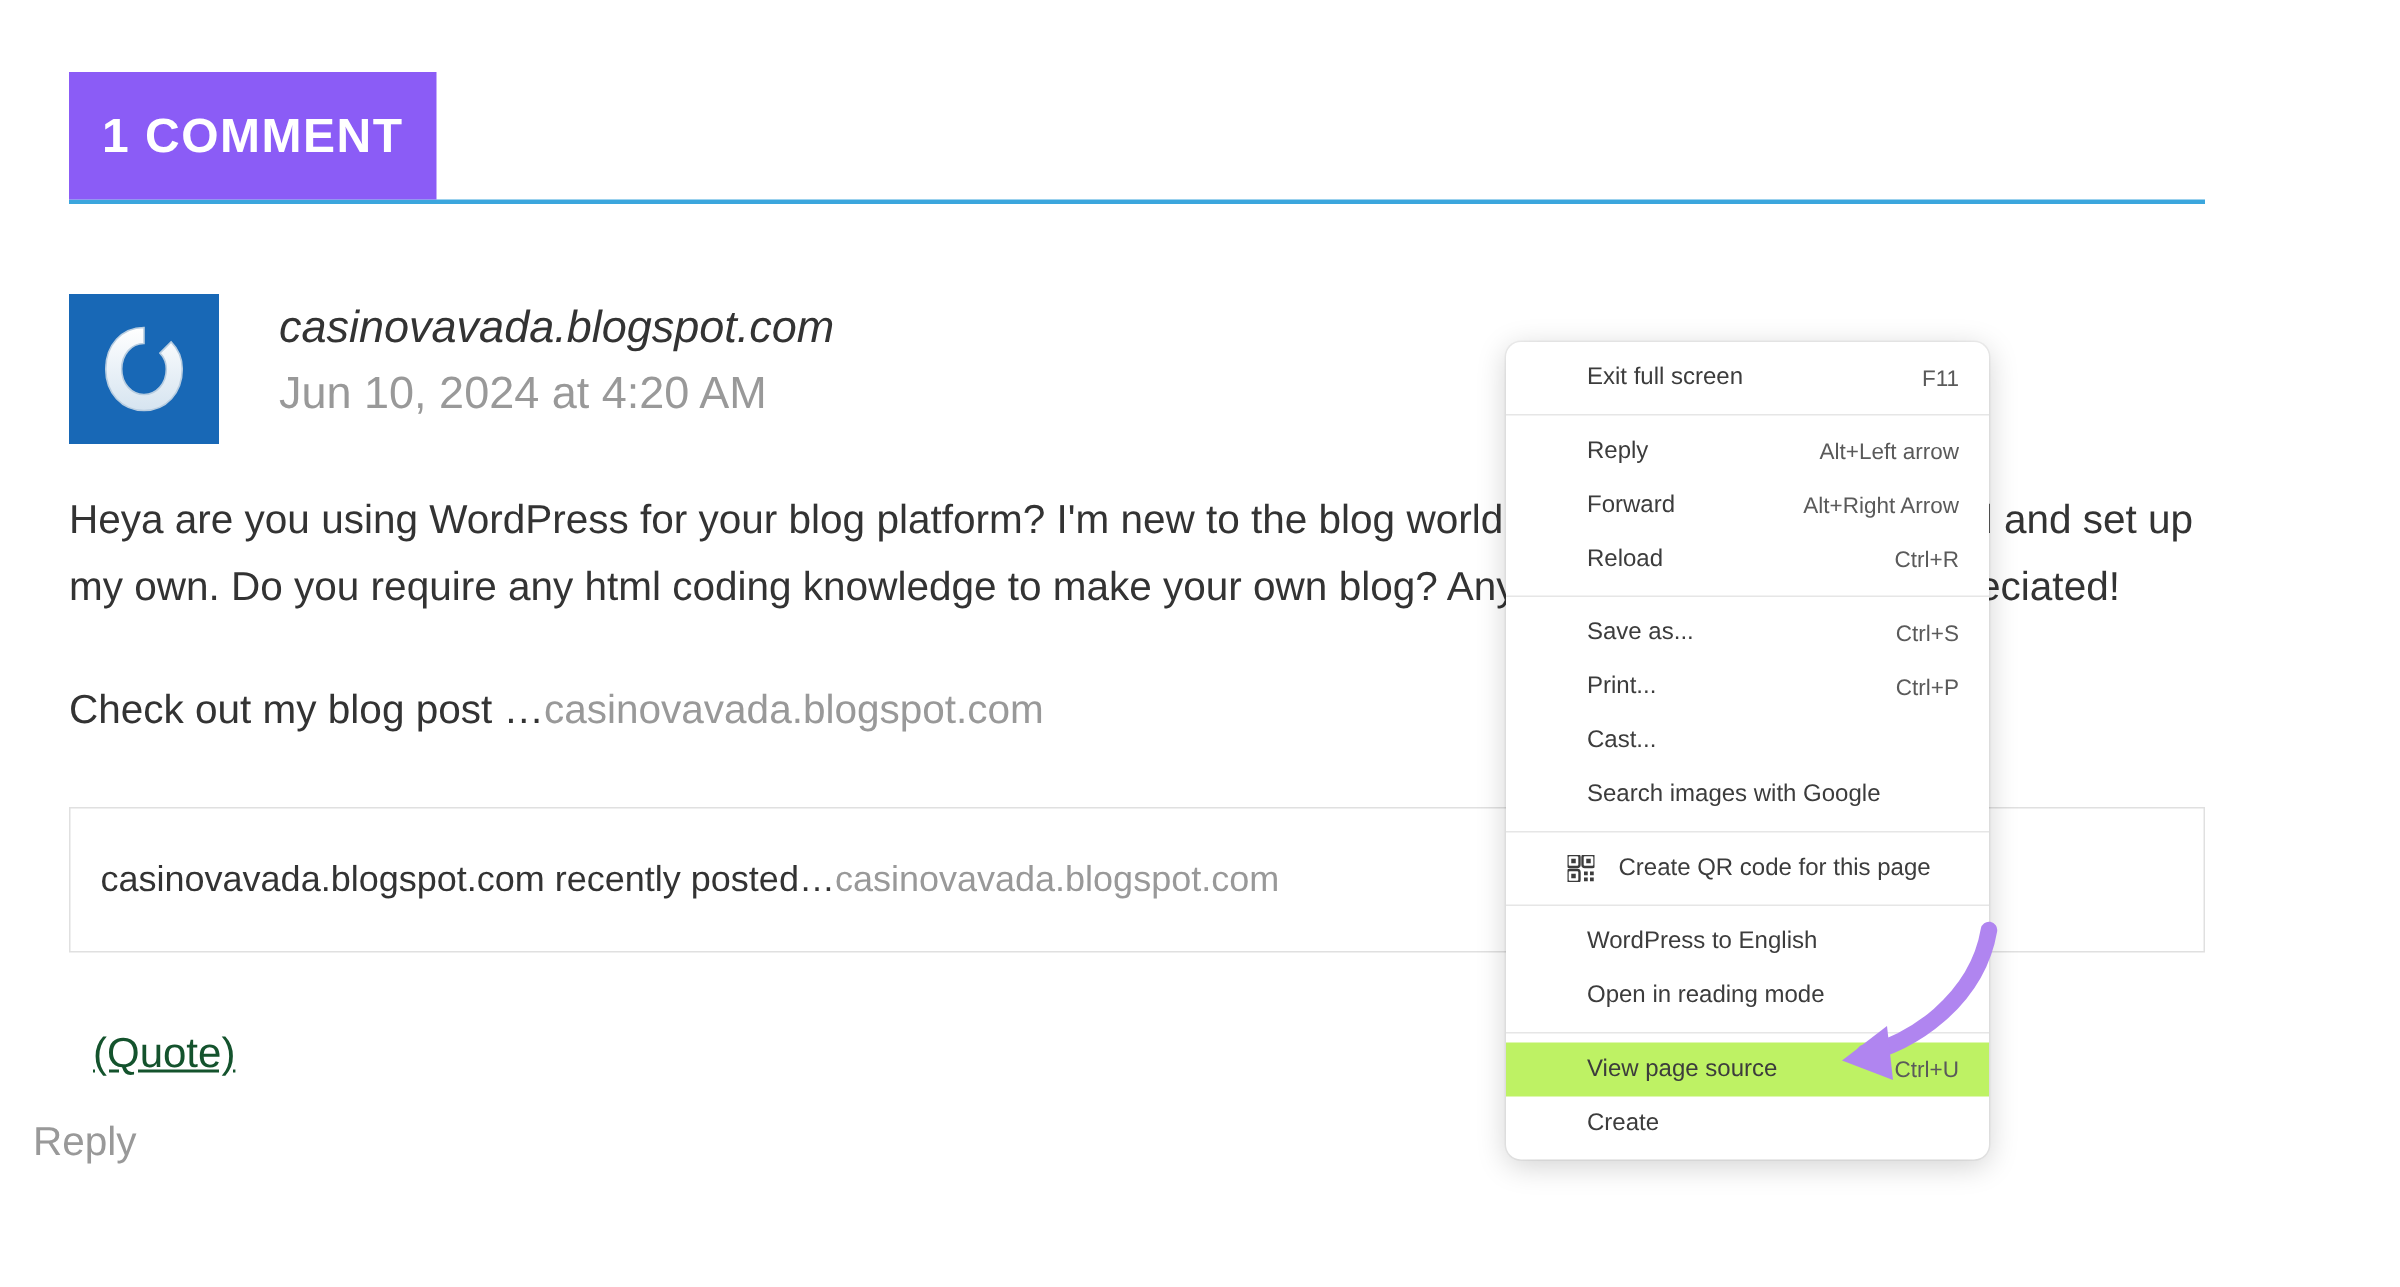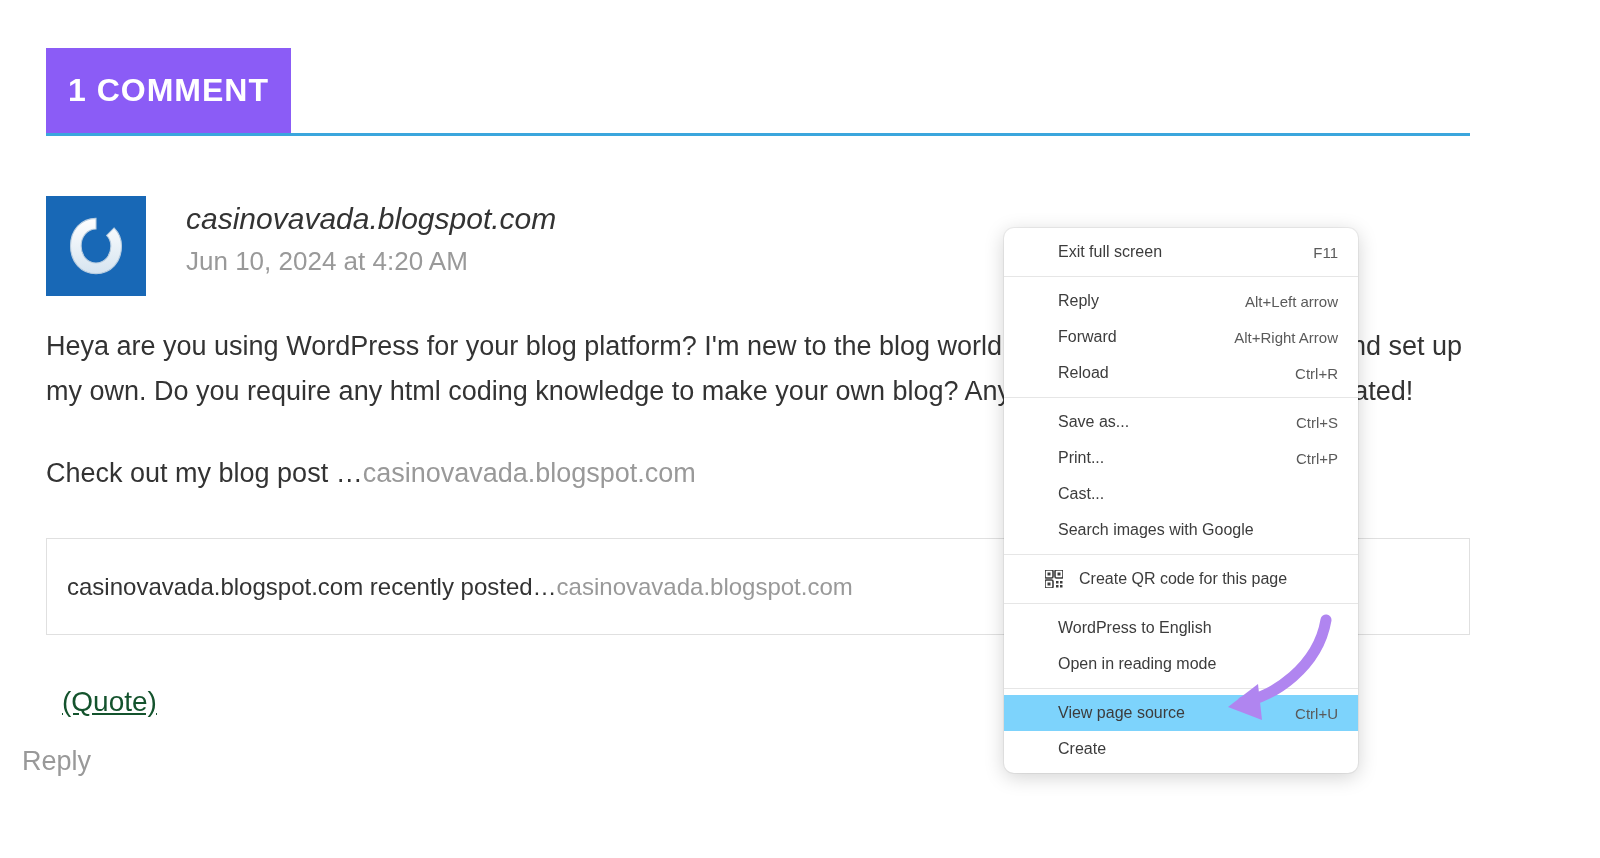--- a/index.html
+++ b/index.html
@@ -53,21 +53,21 @@
   .comment-meta {
     margin-top: 6px;
   }
   .comment-author {
     font-style: italic;
     font-size: 30px;
     color: #333;
     margin-bottom: 10px;
   }
   .comment-date {
-    font-size: 26px;
+    font-size: 30px;
     color: #999;
   }
   .comment-body {
     color: #333;
     font-size: 27px;
     line-height: 1.65;
   }
   .comment-body p {
     margin-bottom: 14px;
   }
@@ -95,21 +95,21 @@
     margin-top: 14px;
     color: #999;
     font-size: 27px;
     margin-left: -24px;
   }
   
   .context-menu {
     position: absolute;
     top: 228px;
     left: 1004px;
-    width: 354px;
+    width: 322px;
     background: #ffffff;
     border-radius: 10px;
     box-shadow: 0 4px 20px rgba(0,0,0,0.18), 0 0 0 1px rgba(0,0,0,0.05);
     font-family: -apple-system, "Segoe UI", Arial, sans-serif;
     font-size: 16px;
     color: #3c3c3c;
     overflow: hidden;
     padding: 6px 0;
   }
   .menu-item {
@@ -127,21 +127,21 @@
   .menu-item .icon-slot {
     position: absolute;
     left: 20px;
     top: 50%;
     transform: translateY(-50%);
     display: flex;
     align-items: center;
     justify-content: center;
   }
   .menu-item.highlighted {
-    background: #7dd3fc;
+    background: #bef264;
     text-align: right;
   }
   .menu-shortcut {
     color: #5a5a5a;
     font-size: 15px;
   }
   .menu-sep {
     height: 1px;
     background: #e6e6e6;
     margin: 6px 0;

